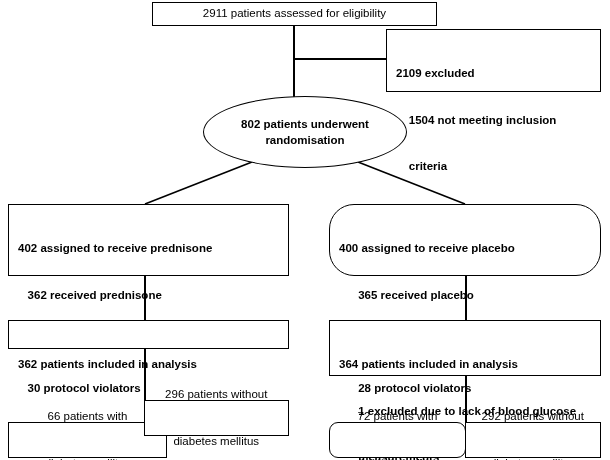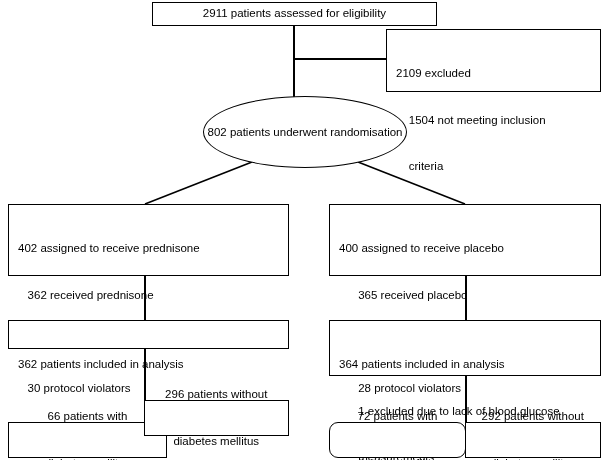--- a/index.html
+++ b/index.html
@@ -25,20 +25,21 @@
     line-height: 15.5px;
     white-space: pre;
     z-index: 2;
   }
   .box .txt {
     display: block;
     white-space: pre;
   }
   .pad {
     padding: 5px 7px 22px 9px;
+    font-weight: bold;
   }
   .center-box {
     display: flex;
     align-items: center;
     justify-content: center;
     text-align: center;
   }
   .center-box .txt {
     text-align: center;
   }
@@ -56,21 +57,21 @@
     border-radius: 50%;
     background: #ffffff;
     display: flex;
     align-items: center;
     justify-content: center;
     text-align: center;
     font-size: 11.5px;
     line-height: 16px;
     z-index: 2;
   }
-  .ellipse .txt { text-align: center; white-space: pre; }
+  .ellipse .txt { text-align: center; white-space: pre; font-weight: bold; }
   .diag { position: absolute; z-index: 1; overflow: visible; }
 </style>
 </head>
 <body>
 
 <div id="diagram">
 
   <div class="box center-box" style="left:152px; top:2px; width:285px; height:24px;">
     <span class="txt">2911 patients assessed for eligibility</span>
   </div>
@@ -98,21 +99,21 @@
     <line x1="358" y1="12" x2="465" y2="54" stroke="#000000" stroke-width="1.6"></line>
   </svg>
 
   <div class="box pad" style="left:8px; top:204px; width:281px; height:72px;">
     <span class="txt">402 assigned to receive prednisone</span>
     <span class="txt">   362 received prednisone</span>
     <span class="txt">   10 blinded post-randomisation exclusions</span>
     <span class="txt">   30 protocol violators</span>
   </div>
 
-  <div class="box pad" style="left:329px; top:204px; width:272px; height:72px;">
+  <div class="box pad" style="left:329px; top:204px; width:272px; height:72px;border-radius:25px;">
     <span class="txt">400 assigned to receive placebo</span>
     <span class="txt">      365 received placebo</span>
     <span class="txt">      7 blinded post-randomisation exclusions</span>
     <span class="txt">      28 protocol violators</span>
   </div>
 
   <div class="line vline" style="left:144px; top:276px; height:44px;"></div>
   <div class="line vline" style="left:465px; top:276px; height:44px;"></div>
 
   <div class="box pad" style="left:8px; top:320px; width:281px; height:26px;">

